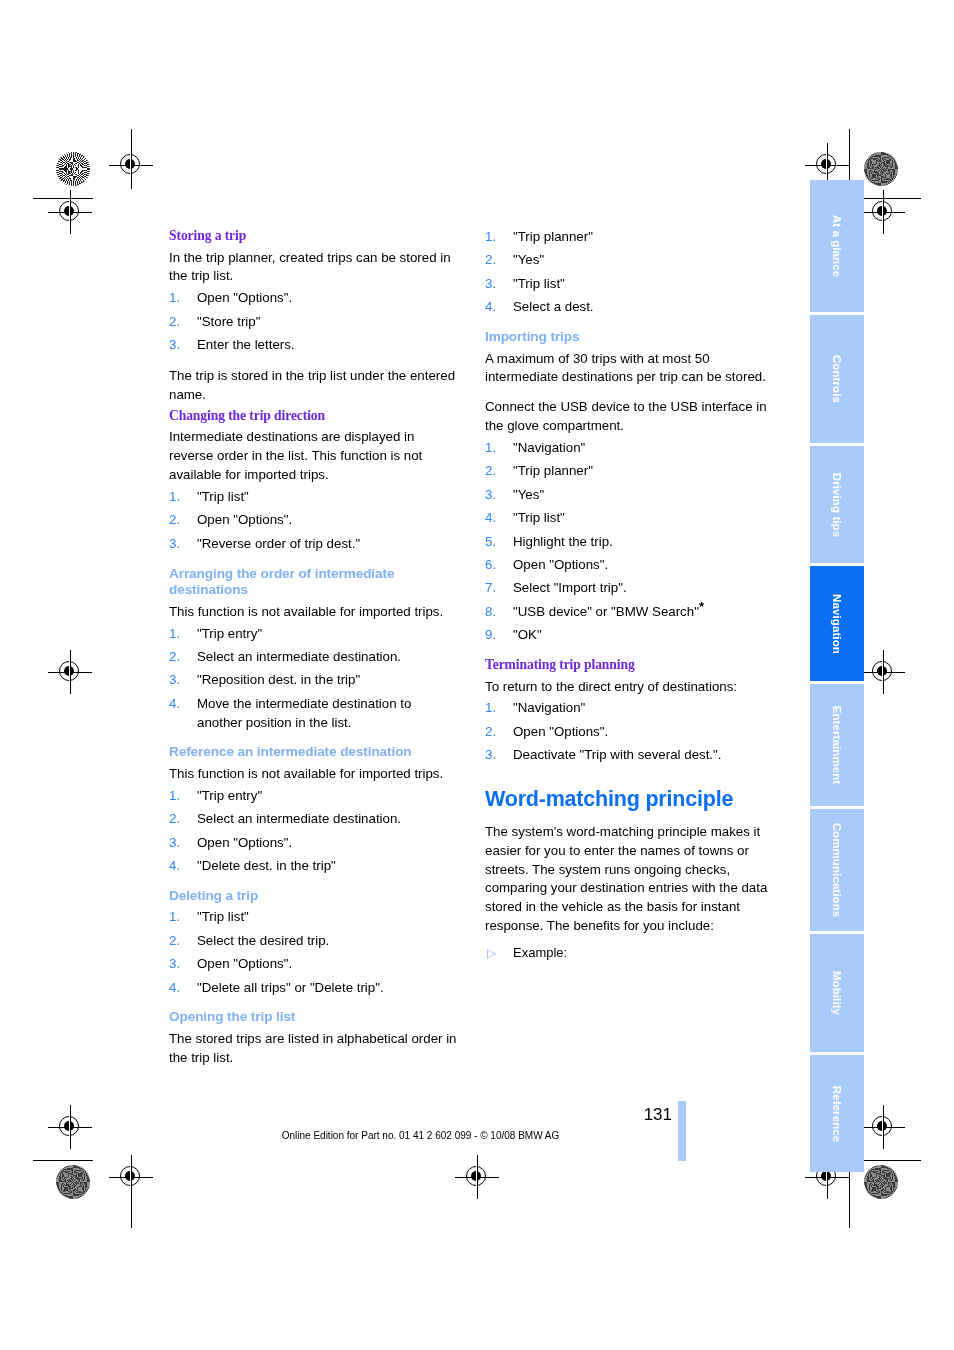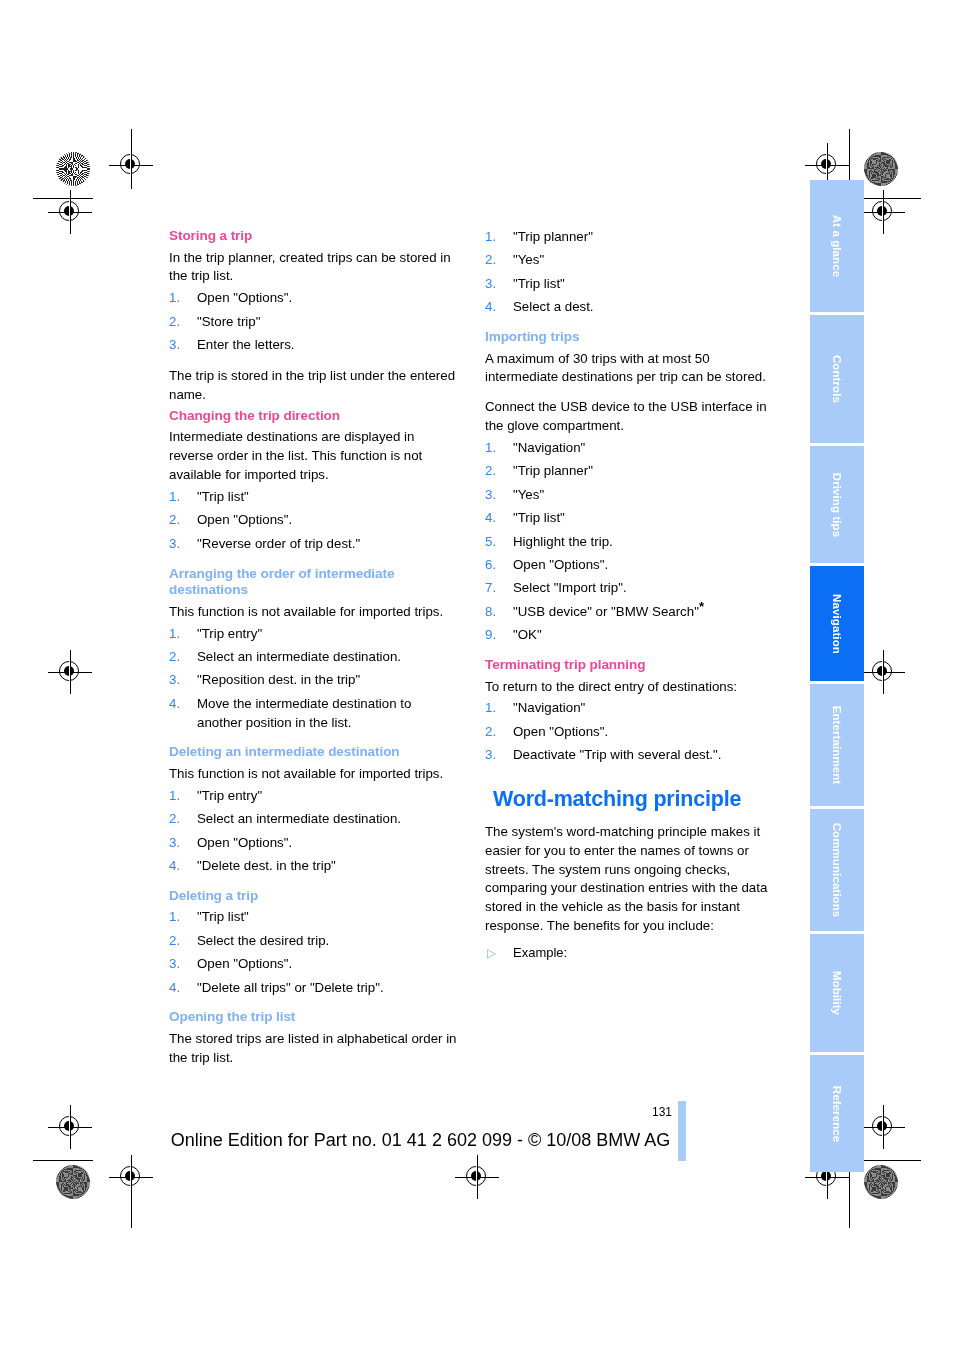--- a/index.html
+++ b/index.html
@@ -40,21 +40,21 @@
   .col-right{left:316px;}
 
   h2.chapter{
     font-size:21.5px;font-weight:bold;color:#0a6ff5;
     margin:0 0 10px 0;line-height:1.2;letter-spacing:-0.2px;
   }
   h3{
     font-size:13.6px;font-weight:bold;margin:0 0 4px 0;line-height:1.22;
     letter-spacing:-0.1px;
   }
-  h3.strong{color:#ec4899;}
+  h3.strong{color:#6d28d9;font-family:Liberation Serif, serif;}
   h3.light{color:#7fb1f3;}
   h3.spaced{}
 
   p{font-size:13.3px;line-height:1.42;margin:0 0 3px 0;}
   p.gap{margin-bottom:11px;}
 
   ol.steps{list-style:none;margin:0 0 12px 0;padding:0;}
   ol.steps li{
     position:relative;font-size:13.3px;line-height:1.42;
     padding-left:28px;margin-bottom:4.5px;
@@ -85,25 +85,25 @@
   .tab .label{
     position:absolute;left:50%;top:50%;
     transform:translate(-50%,-50%) rotate(90deg);
     white-space:nowrap;color:#ffffff;font-size:11.5px;font-weight:bold;
     letter-spacing:0.1px;
   }
 
   
   .pagenum{
     position:absolute;left:600px;top:1105px;width:72px;text-align:right;
-    font-size:12px;
+    font-size:17px;
   }
   .footer{
     position:absolute;left:169px;top:1130px;width:503px;text-align:center;
-    font-size:18px;
+    font-size:10px;
   }
   .footbar{position:absolute;left:678px;top:1101px;width:8px;height:60px;background:#a8cbfa;}
 </style>
 </head>
 <body>
 
 <div class="page">
 
   <div class="mark rule" style="left:131px;top:129px;width:1px;height:60px;"></div>
   <div class="mark rule" style="left:33px;top:198px;width:60px;height:1px;"></div>
@@ -208,21 +208,21 @@
         <p>This function is not available for imported trips.</p>
         <ol class="steps">
           <li><span class="num">1.</span><span>"Trip entry"</span></li>
           <li><span class="num">2.</span><span>Select an intermediate destination.</span></li>
           <li><span class="num">3.</span><span>"Reposition dest. in the trip"</span></li>
           <li><span class="num">4.</span><span>Move the intermediate destination to another position in the list.</span></li>
         </ol>
       </section>
 
       <section>
-        <h3 class="light spaced">Deleting an intermediate destination</h3>
+        <h3 class="light spaced">Reference an intermediate destination</h3>
         <p>This function is not available for imported trips.</p>
         <ol class="steps">
           <li><span class="num">1.</span><span>"Trip entry"</span></li>
           <li><span class="num">2.</span><span>Select an intermediate destination.</span></li>
           <li><span class="num">3.</span><span>Open "Options".</span></li>
           <li><span class="num">4.</span><span>"Delete dest. in the trip"</span></li>
         </ol>
       </section>
 
       <section>
@@ -271,21 +271,21 @@
         <h3 class="strong spaced">Terminating trip planning</h3>
         <p>To return to the direct entry of destinations:</p>
         <ol class="steps">
           <li><span class="num">1.</span><span>"Navigation"</span></li>
           <li><span class="num">2.</span><span>Open "Options".</span></li>
           <li><span class="num">3.</span><span>Deactivate "Trip with several dest.".</span></li>
         </ol>
       </section>
 
       <section>
-        <h2 class="chapter" style="margin-top:22px;margin-left:8px;">Word-matching principle</h2>
+        <h2 class="chapter" style="margin-top:22px;">Word-matching principle</h2>
         <p>The system's word-matching principle makes it easier for you to enter the names of towns or streets. The system runs ongoing checks, comparing your destination entries with the data stored in the vehicle as the basis for instant response. The benefits for you include:</p>
         <ul class="bullets">
           <li>
             <span class="tri">▷</span>
           </li>
         </ul>
         <div class="sub">Example:</div>
       </section>
     </div>
   </div>

